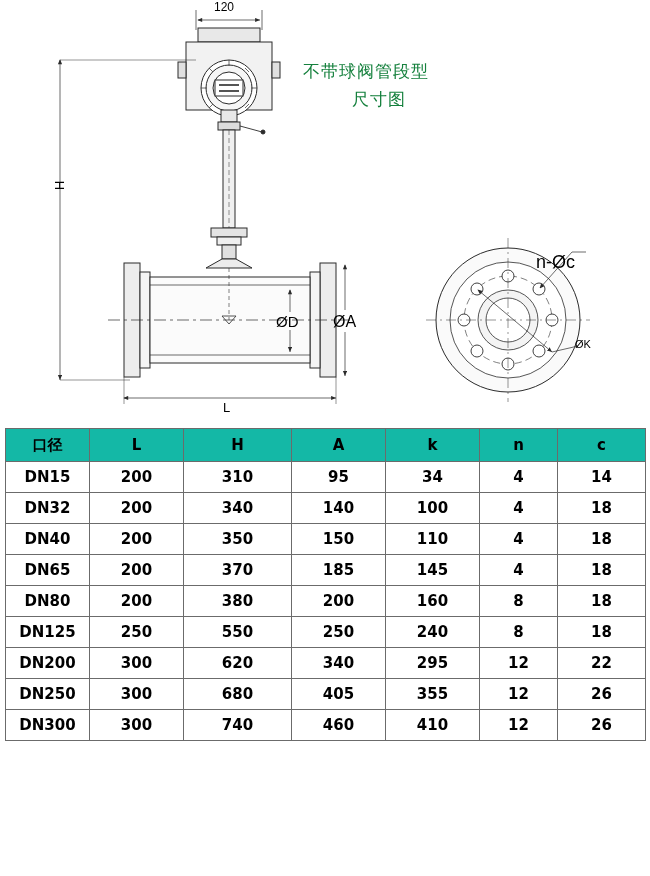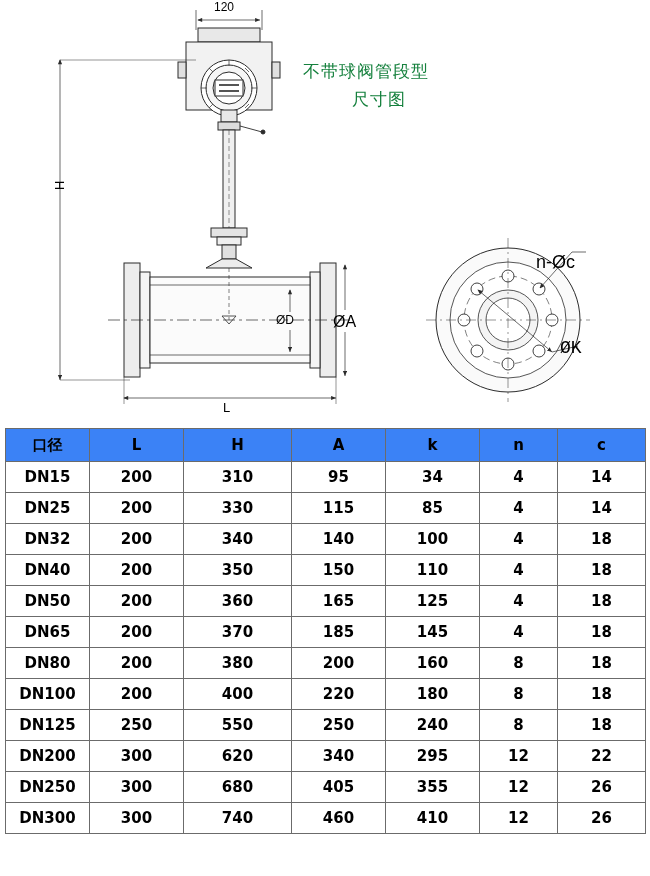--- a/index.html
+++ b/index.html
@@ -58,21 +58,21 @@
   th, td {
     border: 1px solid #6b6b6b;
     text-align: center;
     font-family: "DejaVu Sans", "Liberation Sans", sans-serif;
     font-size: 15px;
     font-weight: bold;
     height: 30px;
     padding: 0;
   }
   thead th {
-    background: #3b82f6;
+    background: #14b8a6;
     height: 32px;
     font-size: 15px;
   }
   tbody td {
     background: #ffffff;
     color: #000;
   }
   col.c0 { width: 84px; }
   col.c1 { width: 94px; }
   col.c2 { width: 108px; }
@@ -202,27 +202,27 @@
 
     <div class="title-cn" style="left:303px; top:60px;">不带球阀管段型</div>
     <div class="title-cn" style="left:352px; top:88px;">尺寸图</div>
 
     <div class="annot" style="left:214px; top:0px; font-size:12px;">120</div>
 
     <div class="annot" style="left:52px; top:190px; font-size:13px; transform:rotate(-90deg); transform-origin:left top;">H</div>
 
     <div class="annot" style="left:223px; top:400px; font-size:13px;">L</div>
 
-    <div class="annot" style="left:276px; top:313px; font-size:12px;">ØD</div>
+    <div class="annot" style="left:276px; top:313px; font-size:15px;">ØD</div>
 
     <div class="annot" style="left:333px; top:313px; font-size:16px;">ØA</div>
 
     <div class="annot" style="left:536px; top:236px; font-size:18px;margin-top:16px;">n-Øc</div>
 
-    <div class="annot" style="left:560px; top:338px; font-size:18px;font-family:Liberation Mono, monospace;">ØK</div>
+    <div class="annot" style="left:575px; top:338px; font-size:11px;">ØK</div>
   </div>
 
   <div id="table-wrap">
     <table>
       <colgroup>
         <col class="c0">
           <col class="c1">
           <col class="c2">
           <col class="c3">
           <col class="c4">
@@ -244,79 +244,52 @@
         <tr>
           <td>DN15</td>
           <td>200</td>
           <td>310</td>
           <td>95</td>
           <td>34</td>
           <td>4</td>
           <td>14</td>
         </tr>
         <tr>
-          <td>DN25</td>
-          <td>200</td>
-          <td>330</td>
-          <td>115</td>
-          <td>85</td>
-          <td>4</td>
-          <td>14</td>
-        </tr>
-        <tr>
           <td>DN32</td>
           <td>200</td>
           <td>340</td>
           <td>140</td>
           <td>100</td>
           <td>4</td>
           <td>18</td>
         </tr>
         <tr>
           <td>DN40</td>
           <td>200</td>
           <td>350</td>
           <td>150</td>
           <td>110</td>
           <td>4</td>
           <td>18</td>
         </tr>
         <tr>
-          <td>DN50</td>
-          <td>200</td>
-          <td>360</td>
-          <td>165</td>
-          <td>125</td>
-          <td>4</td>
-          <td>18</td>
-        </tr>
-        <tr>
           <td>DN65</td>
           <td>200</td>
           <td>370</td>
           <td>185</td>
           <td>145</td>
           <td>4</td>
           <td>18</td>
         </tr>
         <tr>
           <td>DN80</td>
           <td>200</td>
           <td>380</td>
           <td>200</td>
           <td>160</td>
-          <td>8</td>
-          <td>18</td>
-        </tr>
-        <tr>
-          <td>DN100</td>
-          <td>200</td>
-          <td>400</td>
-          <td>220</td>
-          <td>180</td>
           <td>8</td>
           <td>18</td>
         </tr>
         <tr>
           <td>DN125</td>
           <td>250</td>
           <td>550</td>
           <td>250</td>
           <td>240</td>
           <td>8</td>

